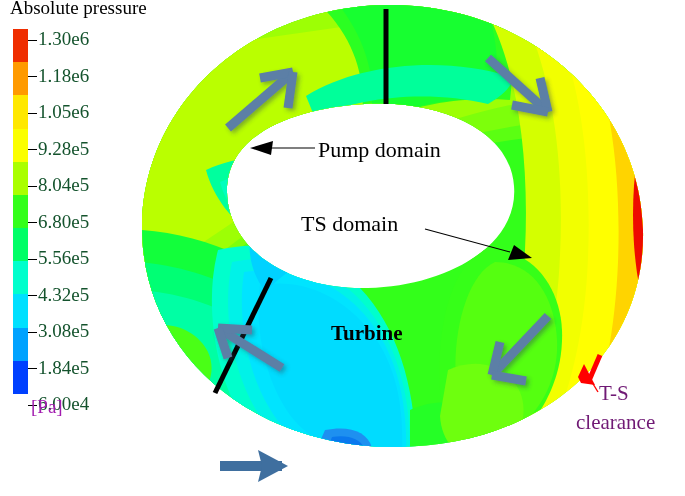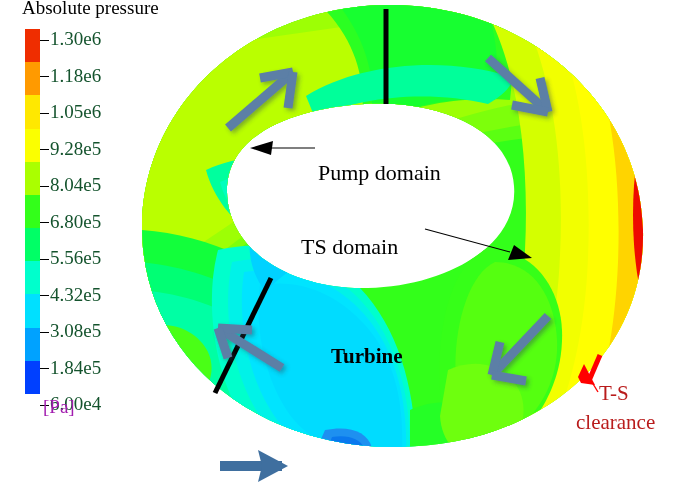--- a/index.html
+++ b/index.html
@@ -12,21 +12,21 @@
     width: 685px;
     height: 496px;
     background: #ffffff;
     overflow: hidden;
     font-family: "Liberation Serif", "DejaVu Serif", serif;
   }
 
   
   #colorbar-group {
     position: absolute;
-    left: 16px;
+    left: 4px;
     top: 0;
     width: 175px;
     height: 440px;
   }
   #colorbar-title {
     position: absolute;
     left: 6px;
     top: -2px;
     font-size: 19px;
     color: #000;
@@ -95,21 +95,20 @@
     position: absolute;
     left: 0;
     top: 0;
   }
 
   
   .plot-label {
     position: absolute;
     color: #000;
     white-space: nowrap;
-    margin-top: 23px;
   }
   #label-pump-domain {
     left: 208px;
     top: 137px;
     font-size: 22px;
   }
   #label-ts-domain {
     left: 191px;
     top: 211px;
     font-size: 22px;
@@ -121,21 +120,21 @@
     font-weight: bold;
   }
   #label-stator {
     left: 221px;
     top: 321px;
     font-size: 21px;
     font-weight: bold;
   }
   .red-label {
     position: absolute;
-    color: #b91c1c;
+    color: #701a75;
     white-space: nowrap;
     font-size: 21px;
   }
   #label-ts-clearance-1 {
     left: 489px;
     top: 381px;
   }
   #label-ts-clearance-2 {
     left: 466px;
     top: 410px;

